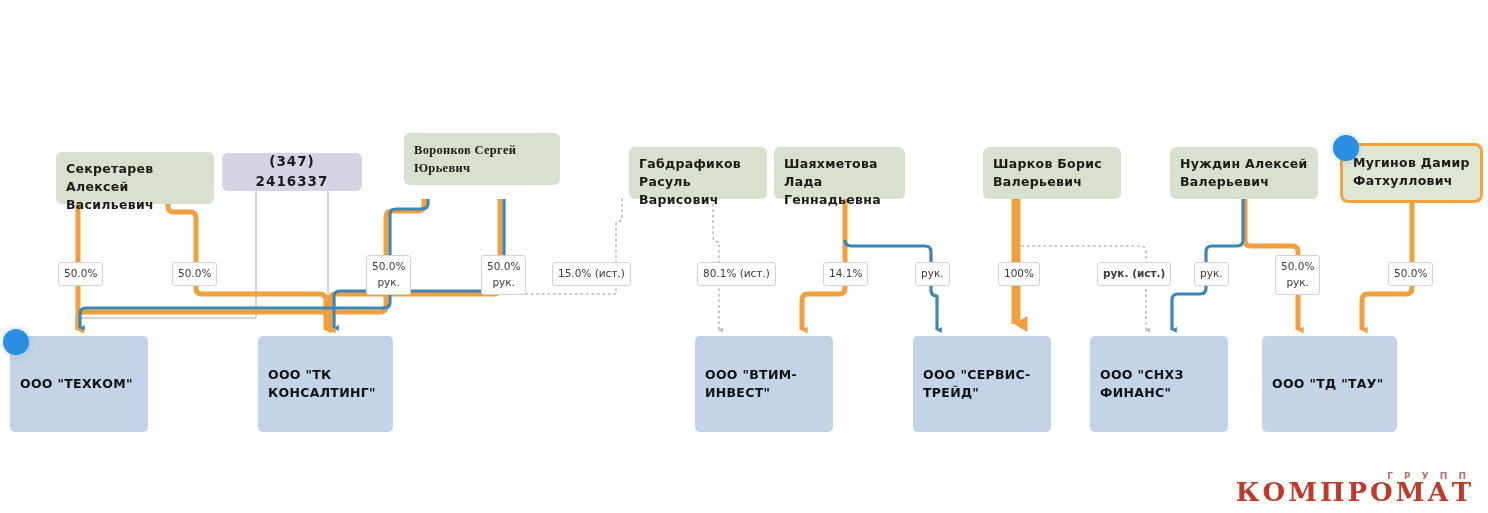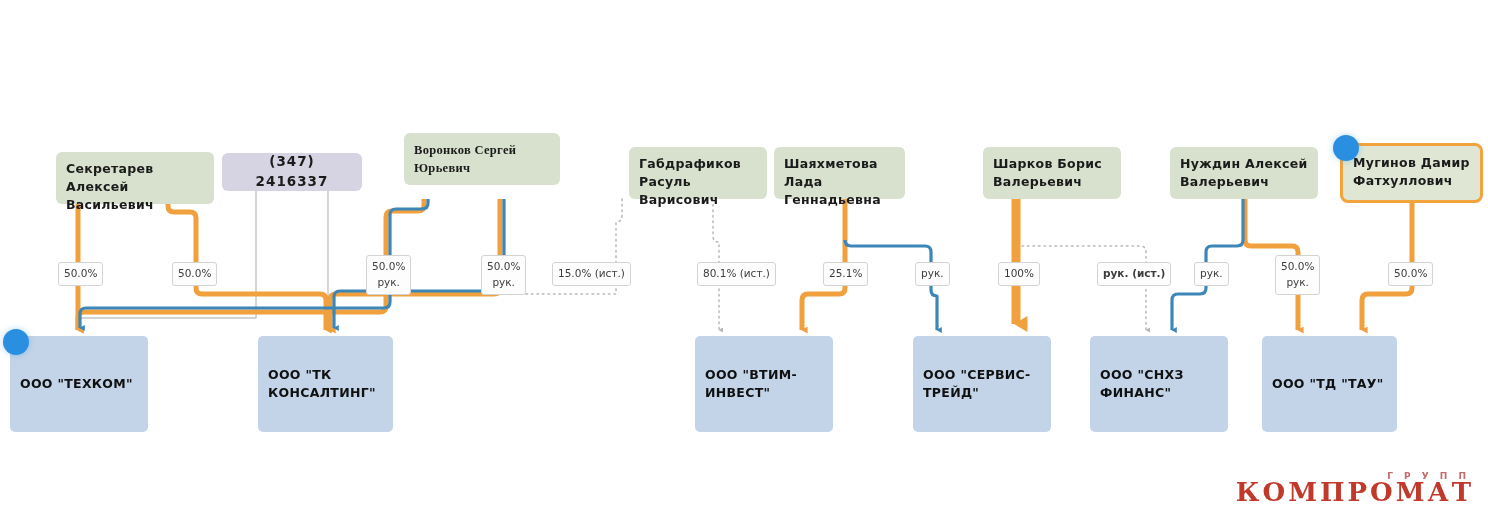--- a/index.html
+++ b/index.html
@@ -273,21 +273,21 @@
     <span>50.0%</span>
     <span class="l2">рук.</span>
   </div>
   <div class="edge-label" style="left:552px; top:262px;">
     <span>15.0% (ист.)</span>
   </div>
   <div class="edge-label" style="left:697px; top:262px;">
     <span>80.1% (ист.)</span>
   </div>
   <div class="edge-label" style="left:823px; top:262px;">
-    <span>25.1%</span>
+    <span>14.1%</span>
   </div>
   <div class="edge-label" style="left:915px; top:262px;">
     <span>рук.</span>
   </div>
   <div class="edge-label" style="left:998px; top:262px;">
     <span>100%</span>
   </div>
   <div class="edge-label" style="left:1097px; top:262px;font-weight:bold;">
     <span>рук. (ист.)</span>
   </div>

